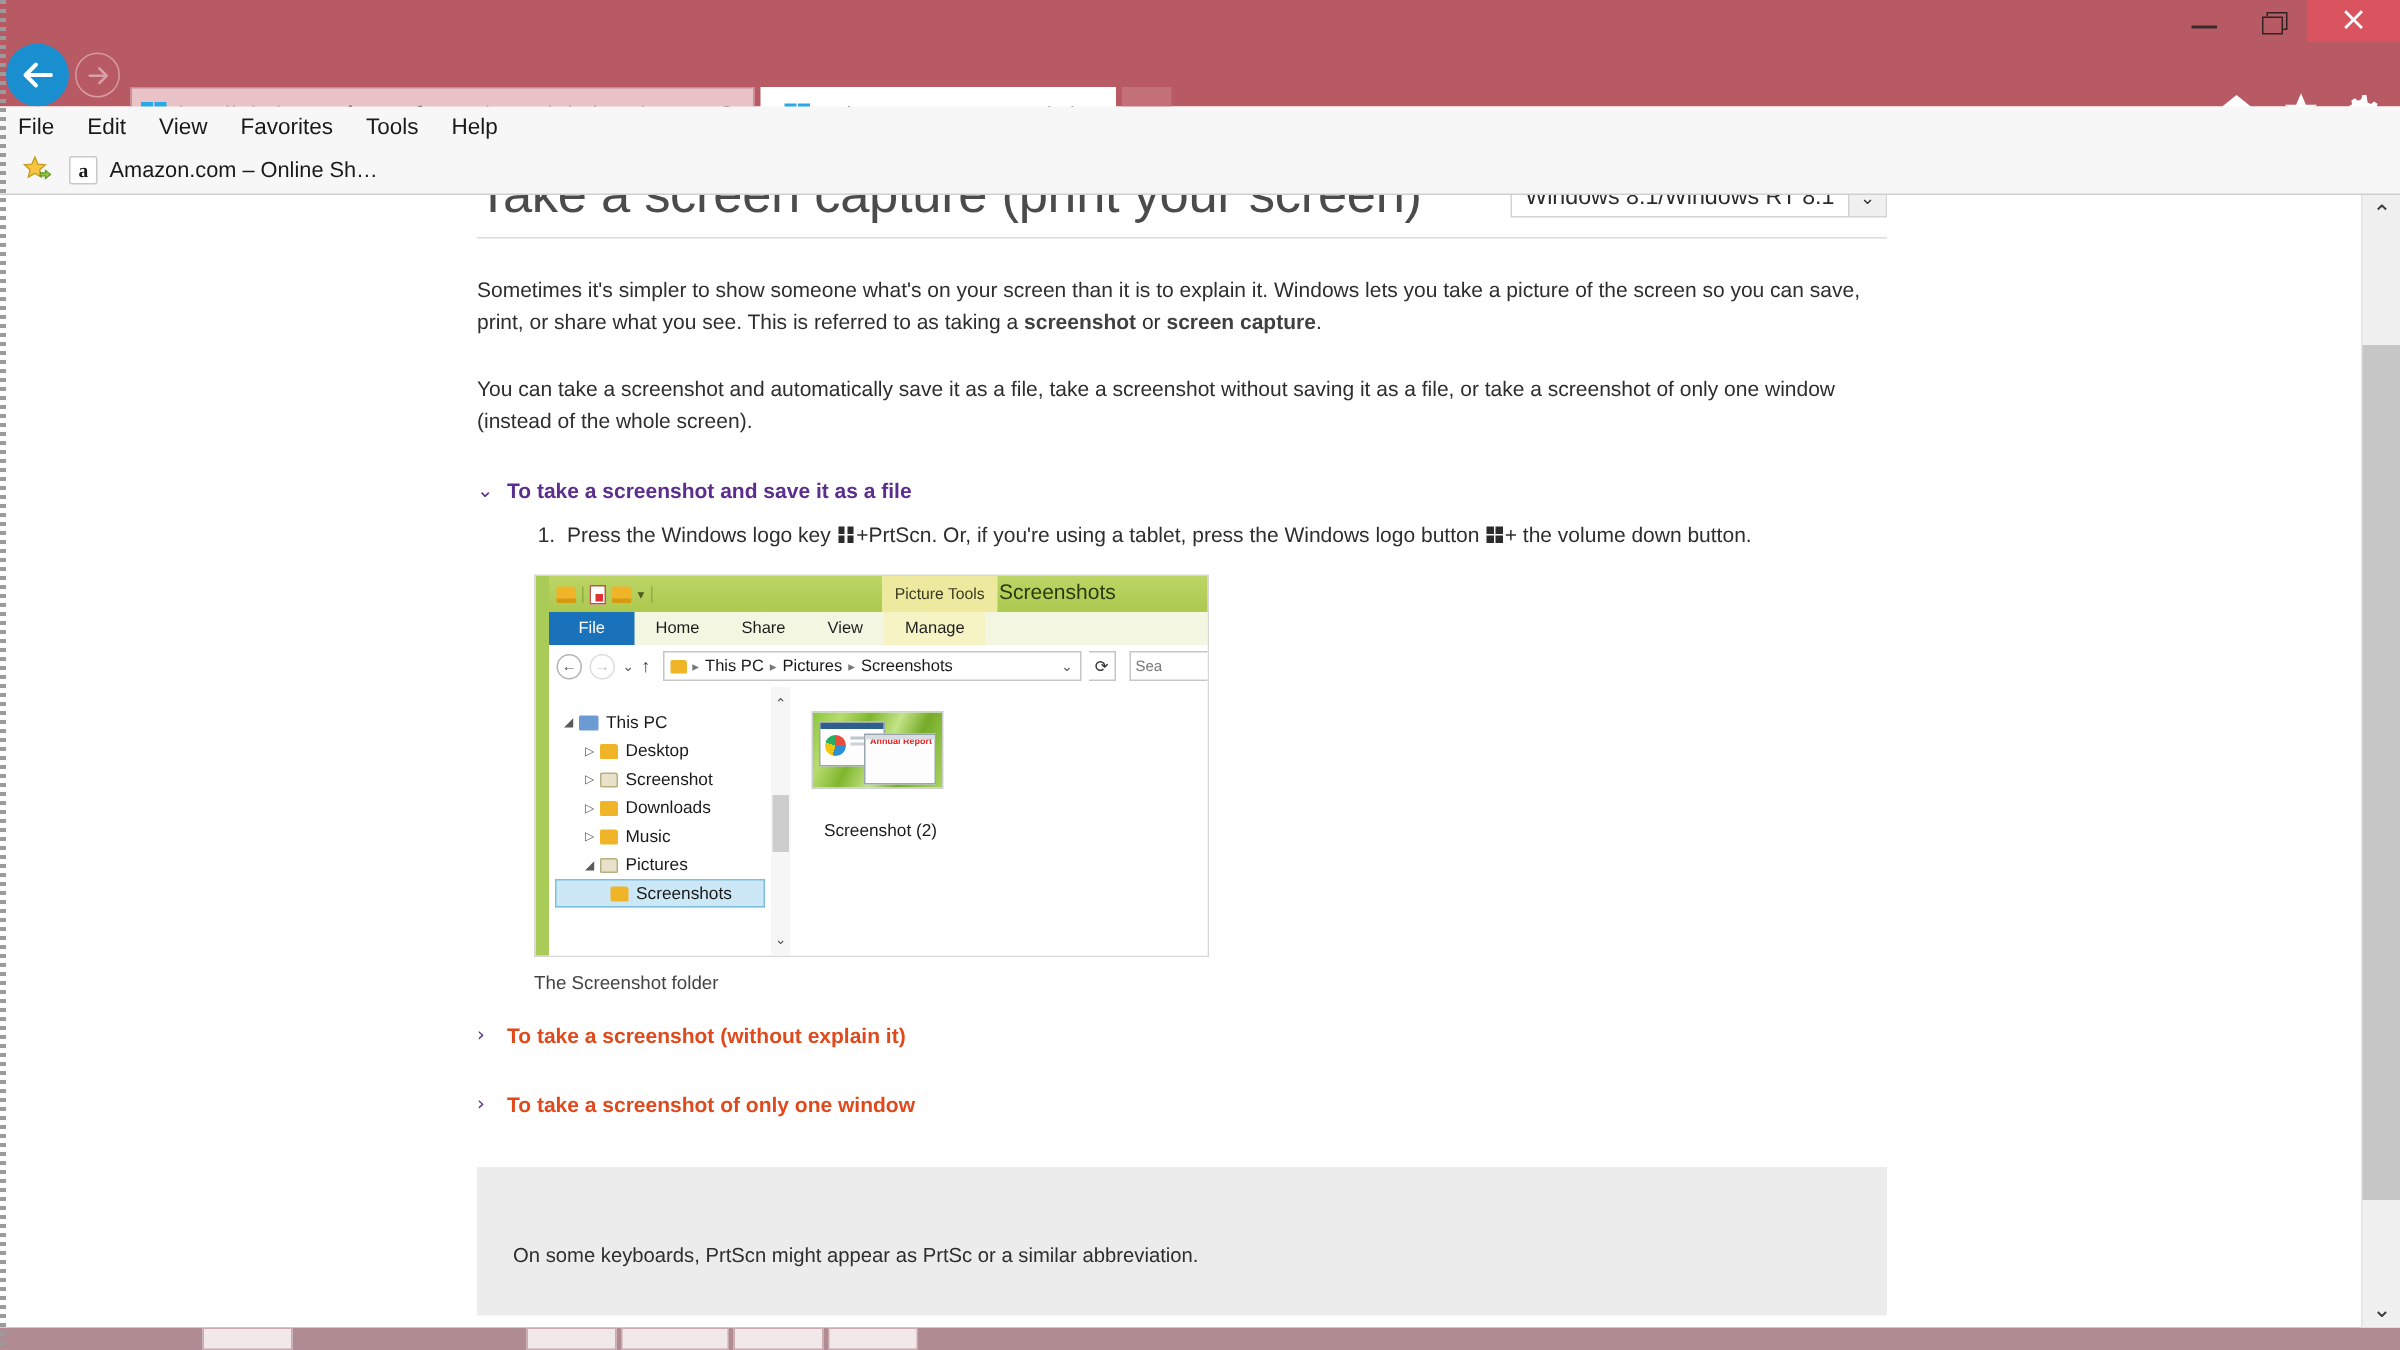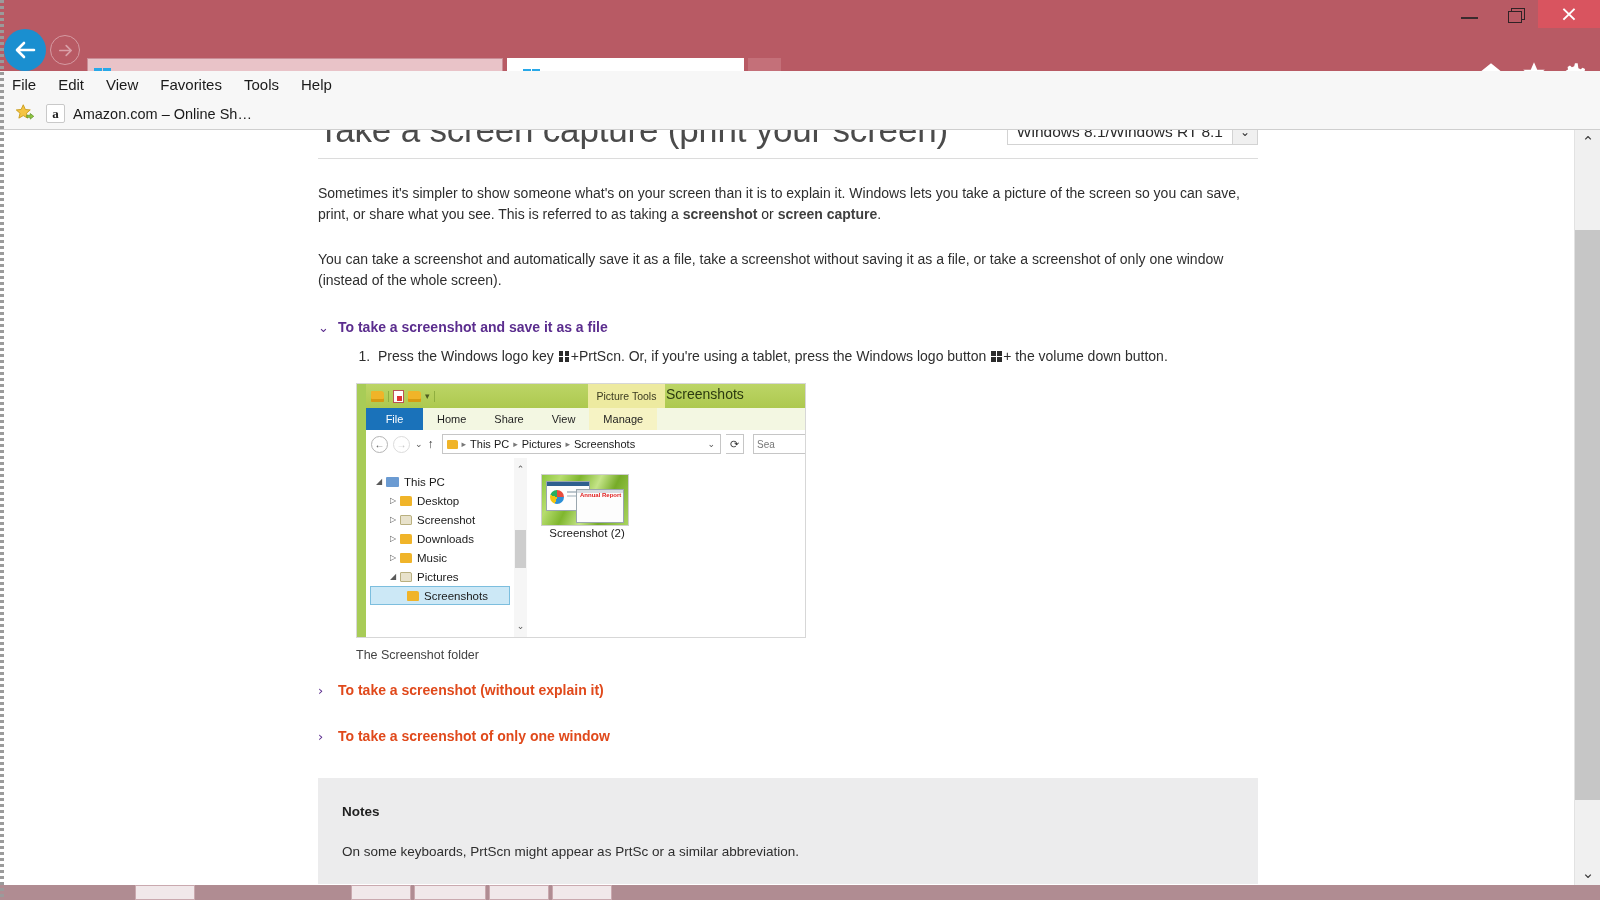--- a/index.html
+++ b/index.html
@@ -227,21 +227,21 @@
   .exp-files { flex: 1; padding: 16px 0 0 14px; display: flex; gap: 24px; }
   .fileitem { width: 92px; text-align: center; }
   .thumb {
     width: 88px; height: 52px; border: 1px solid #cfcfcf; position: relative; overflow: hidden;
     background: linear-gradient(115deg,#8cc63e 0%,#b6dd6e 18%,#7fb62e 36%,#c4e488 55%,#76ab28 72%,#a9d45f 100%);
   }
   .thumb .shot {
     position: absolute; background: #fdfdfd; border: 1px solid #9aa6ae;
   }
   .thumb .shotbar { position: absolute; height: 4px; background: #2f5f8f; left:0; right:0; top:0; }
-  .fname { font-size: 11.5px; color: #1a1a1a; margin-top: 1px; }
+  .fname { font-size: 11.5px; color: #1a1a1a; margin-top: 22px; }
   .annual { font-size: 6px; font-weight: 700; color: #e02222; line-height: 7px; text-align: left; padding: 2px 0 0 3px; }
 
   
   .notes {
     margin-top: 32px; width: 940px; background: #ececed; padding: 26px 24px 30px 24px;
   }
   .notes h3 { font-size: 13.5px; font-weight: 700; color: #1f1f1f; }
   .notes p { font-size: 13.5px; color: #2e2e2e; line-height: 21px; margin-top: 22px; }
 
   
@@ -496,21 +496,20 @@
           <span class="chev">›</span>
           <span class="sec-title-closed">To take a screenshot (without explain it)</span>
         </div>
 
         <div class="section-head">
           <span class="chev">›</span>
           <span class="sec-title-closed">To take a screenshot of only one window</span>
         </div>
 
         <div class="notes">
-          <h3>Notes</h3>
           <p>On some keyboards, PrtScn might appear as PrtSc or a similar abbreviation.</p>
 
         </div>
 
       </div>
     </div>
   </div>
 
   <div class="pagescroll">
     <div class="psbtn">⌃</div>

